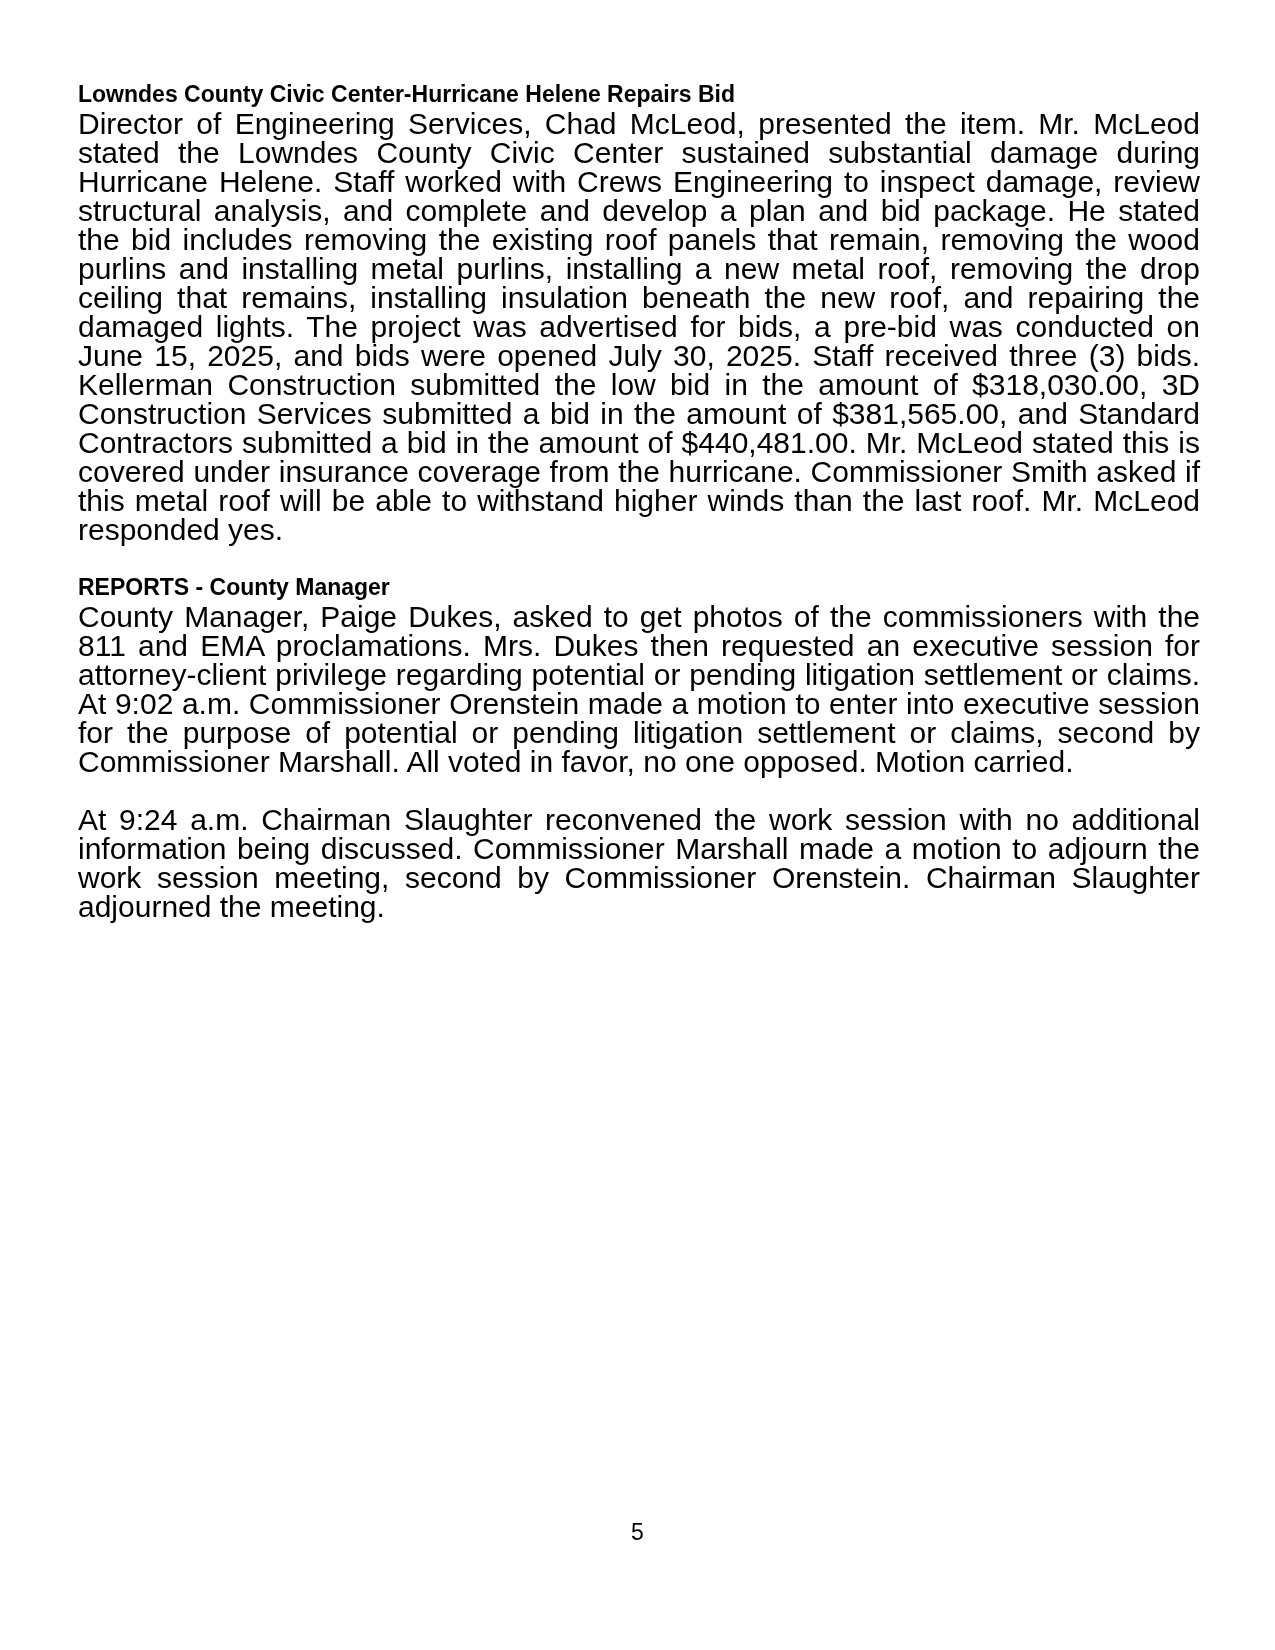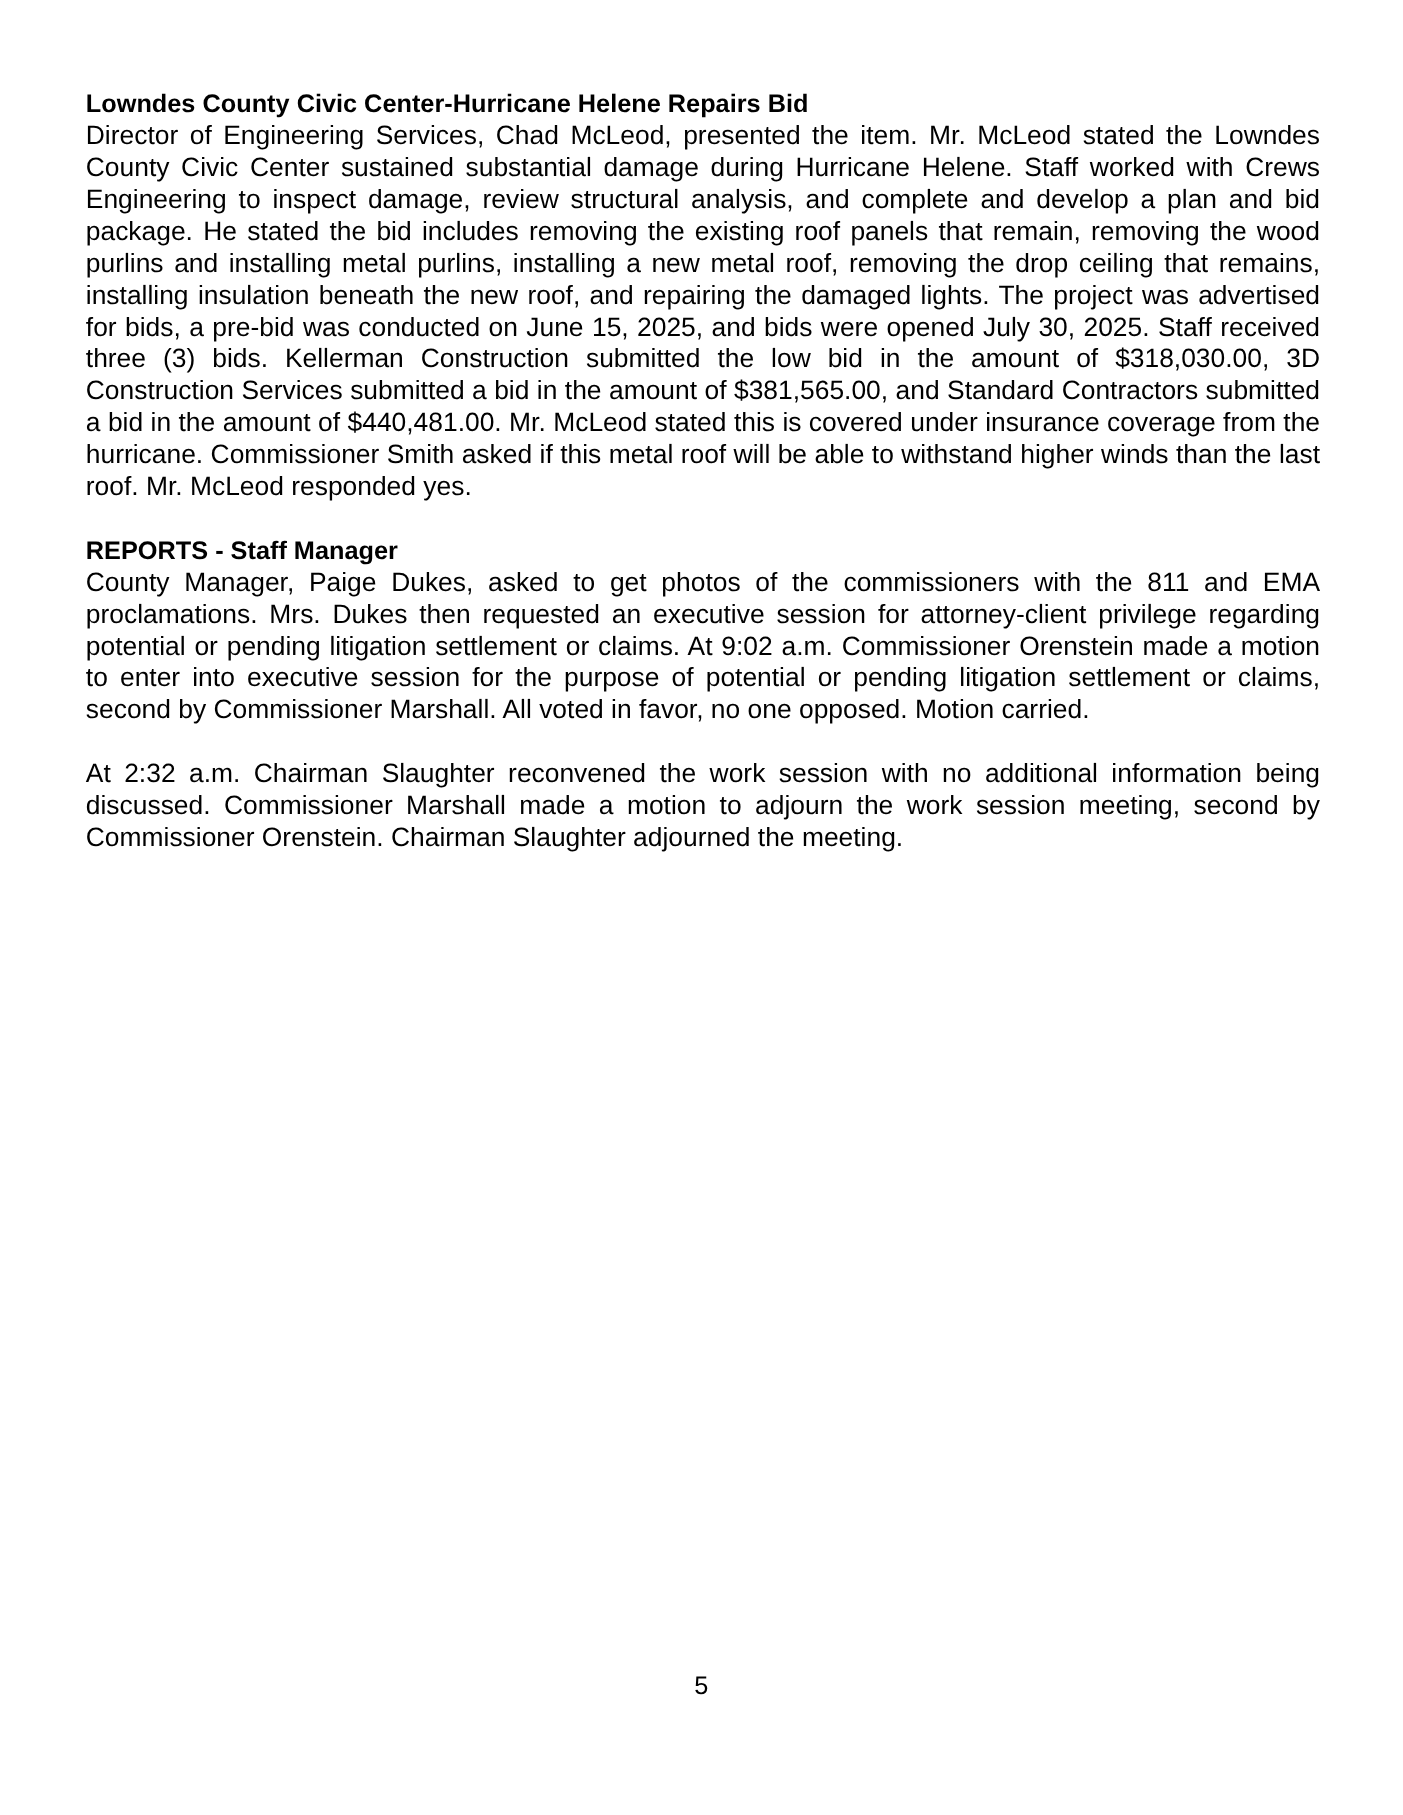--- a/index.html
+++ b/index.html
@@ -26,21 +26,21 @@
     margin: 0 0 29px 0;
   }
   .doc-section h2 {
     margin: 0;
     font-size: 23px;
     line-height: 29px;
     font-weight: bold;
   }
   .doc-section p {
     margin: 0;
-    font-size: 24px;
+    font-size: 30px;
     line-height: 29px;
     text-align: justify;
     text-justify: inter-word;
   }
   .page-footer {
     position: absolute;
     left: 0;
     width: 1275px;
     top: 1518px;
     text-align: center;
@@ -55,26 +55,26 @@
 
 <div class="page">
   <main class="content">
 
     <section class="doc-section">
       <h2>Lowndes County Civic Center-Hurricane Helene Repairs Bid</h2>
       <p>Director of Engineering Services, Chad McLeod, presented the item. Mr. McLeod stated the Lowndes County Civic Center sustained substantial damage during Hurricane Helene. Staff worked with Crews Engineering to inspect damage, review structural analysis, and complete and develop a plan and bid package. He stated the bid includes removing the existing roof panels that remain, removing the wood purlins and installing metal purlins, installing a new metal roof, removing the drop ceiling that remains, installing insulation beneath the new roof, and repairing the damaged lights. The project was advertised for bids, a pre-bid was conducted on June 15, 2025, and bids were opened July 30, 2025. Staff received three (3) bids. Kellerman Construction submitted the low bid in the amount of $318,030.00, 3D Construction Services submitted a bid in the amount of $381,565.00, and Standard Contractors submitted a bid in the amount of $440,481.00. Mr. McLeod stated this is covered under insurance coverage from the hurricane. Commissioner Smith asked if this metal roof will be able to withstand higher winds than the last roof. Mr. McLeod responded yes.</p>
     </section>
 
     <section class="doc-section">
-      <h2>REPORTS - Staff Manager</h2>
+      <h2>REPORTS - County Manager</h2>
       <p>County Manager, Paige Dukes, asked to get photos of the commissioners with the 811 and EMA proclamations. Mrs. Dukes then requested an executive session for attorney-client privilege regarding potential or pending litigation settlement or claims. At 9:02 a.m. Commissioner Orenstein made a motion to enter into executive session for the purpose of potential or pending litigation settlement or claims, second by Commissioner Marshall. All voted in favor, no one opposed. Motion carried.</p>
     </section>
 
     <section class="doc-section">
-      <p>At 2:32 a.m. Chairman Slaughter reconvened the work session with no additional information being discussed. Commissioner Marshall made a motion to adjourn the work session meeting, second by Commissioner Orenstein. Chairman Slaughter adjourned the meeting.</p>
+      <p>At 9:24 a.m. Chairman Slaughter reconvened the work session with no additional information being discussed. Commissioner Marshall made a motion to adjourn the work session meeting, second by Commissioner Orenstein. Chairman Slaughter adjourned the meeting.</p>
     </section>
 
   </main>
 
   <footer class="page-footer">
     <span>5</span>
   </footer>
 </div>
 
 </body></html>

